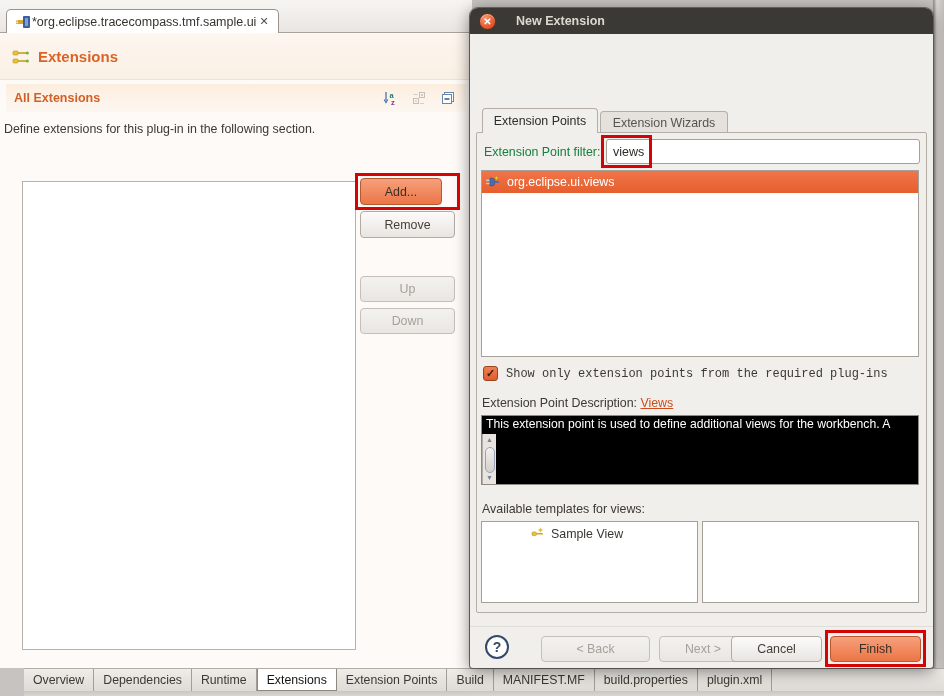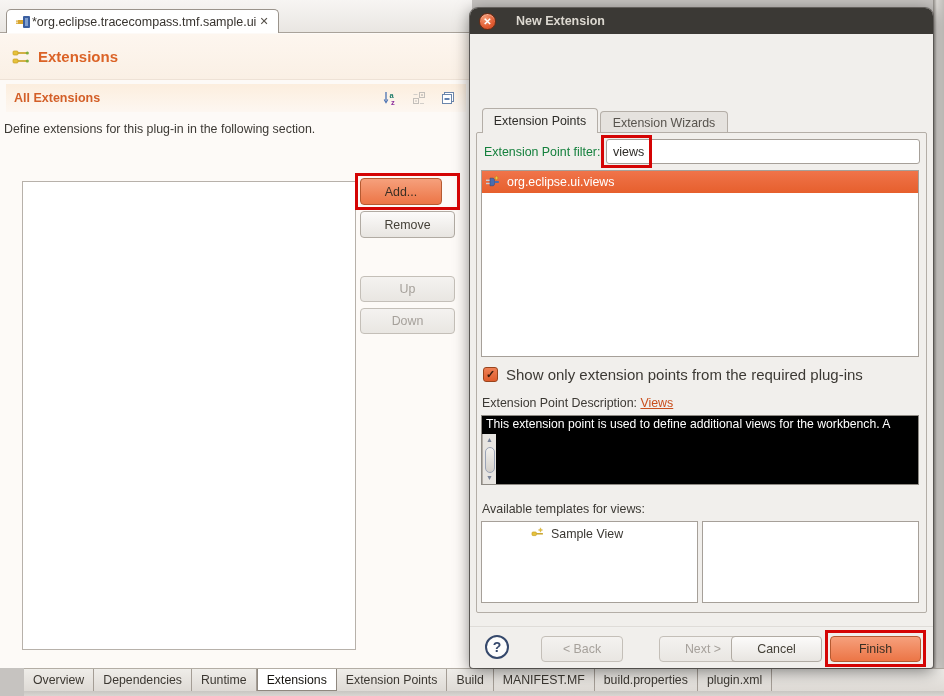--- a/index.html
+++ b/index.html
@@ -93,21 +93,21 @@
   .ann-views { left:131px; top:127px; width:51px; height:33px; }
 
   .dlist { position:absolute; left:11px; top:162px; width:438px; height:187px; background:#fff; border:1px solid #a6a099; z-index:3; }
   .dlist-row { height:22px; display:flex; align-items:center; gap:7px; padding:0 4px;
                background:linear-gradient(#f0744a,#e65f2d); color:#fff; font-size:12.4px; cursor:pointer; }
 
   .chk-row { position:absolute; left:13px; top:358px; display:flex; align-items:center; gap:8px; z-index:3; }
   .checkbox { width:15px; height:15px; border-radius:3px; background:linear-gradient(#ee8055,#df5c2c);
               border:1px solid #99441c; display:flex; align-items:center; justify-content:center;
               font-size:11px; font-weight:bold; color:#3b1d0e; cursor:pointer; }
-  .chk-label { font-size:15px; color:#3c3934; }
+  .chk-label { font-size:12px; color:#3c3934;font-family:Liberation Mono, monospace; }
 
   .desc-label-row { position:absolute; left:12px; top:388px; font-size:12.4px; color:#3c3934; z-index:3;text-align:right; }
   .desc-link { color:#c94e1d; text-decoration:underline; cursor:pointer; }
 
   .desc-box { position:absolute; left:11px; top:407px; width:438px; height:70px; border:1px solid #8e8a84;
               display:flex; overflow:hidden; z-index:3; background:#000;flex-direction:column; }
   .desc-text { flex:1; color:#fff; font-size:12.2px; line-height:15.2px; padding:1px 4px; overflow:hidden; }
   .desc-scroll { width:14px; background:#e8e5e1; border-left:1px solid #b4aea7; display:flex; flex-direction:column;
                  align-items:center; padding:1px 0; }
   .scroll-arrow { font-size:7px; color:#7a8499; line-height:10px; cursor:pointer; }
@@ -118,21 +118,21 @@
   .tmpl-label { position:absolute; left:12px; top:494px; font-size:12.4px; color:#3c3934; z-index:3; }
   .tmpl-box { position:absolute; top:513px; width:217px; height:82px; background:#fff; border:1px solid #a6a099; z-index:3; }
   .tmpl-box.left { left:11px;padding-left:43px; } .tmpl-box.right { left:232px; }
   .tmpl-row { display:flex; align-items:center; gap:6px; padding:5px 6px; font-size:12.4px; color:#3a3732; cursor:pointer; }
 
   .dlg-sep { position:absolute; left:0; top:618px; width:463px; height:2px; z-index:3;
              background:linear-gradient(#d6d2cd,#fafaf9); }
   .help-btn { position:absolute; left:15px; top:627px; width:24px; height:24px; border-radius:50%;
               border:2px solid #35486b; background:#fdfdfc; color:#35486b; font-size:14px; font-weight:bold;
               display:flex; align-items:center; justify-content:center; cursor:pointer; z-index:3; }
-  .back-btn   { position:absolute; left:71px;  top:628px; width:82px; height:26px; z-index:3; }
+  .back-btn   { position:absolute; left:71px;  top:628px; width:109px; height:26px; z-index:3; }
   .next-btn   { position:absolute; left:165px; top:628px; width:88px; height:26px; z-index:3;margin-left:24px; }
   .cancel-btn { position:absolute; left:261px; top:628px; width:91px; height:26px; z-index:3; }
   .finish-btn { position:absolute; left:360px; top:628px; width:91px; height:26px; z-index:3; }
   .ann-finish { left:355px; top:622px; width:101px; height:37px; }
 
   svg { display:block; }
 </style>
 </head>
 <body>
 

